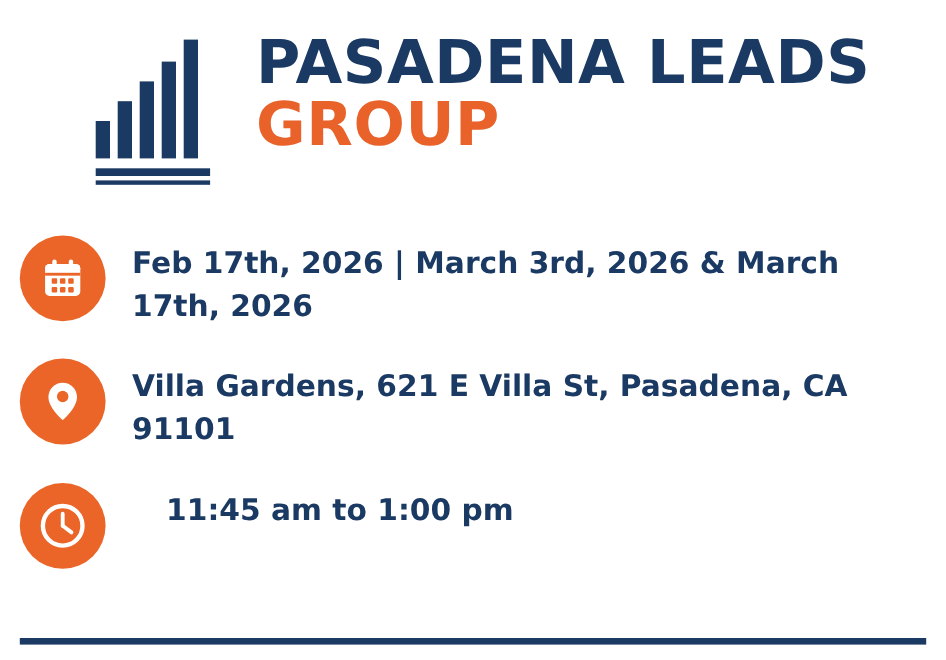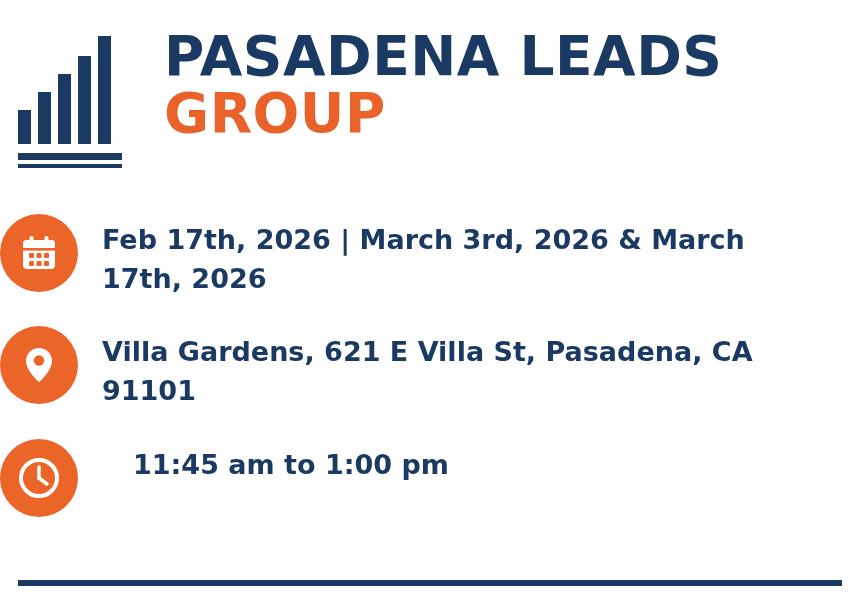--- a/index.html
+++ b/index.html
@@ -18,20 +18,21 @@
     width: 860px;
     height: 600px;
     box-sizing: border-box;
   }
 
   
   .header {
     display: flex;
     align-items: flex-start;
     padding: 26px 0 0 18px;
+    justify-content: center;
   }
   .logo-mark {
     width: 112px;
     flex: 0 0 112px;
     padding-top: 6px;
   }
   .bars {
     display: flex;
     align-items: flex-end;
     gap: 7px;
@@ -71,20 +72,21 @@
     line-height: 1.08;
     font-weight: bold;
     letter-spacing: 0.5px;
     color: #e8622a;
     font-family: "DejaVu Sans", sans-serif;
   }
 
   
   .info-list {
     margin-top: 46px;
+    padding-left: 18px;
   }
   .info-row {
     display: flex;
     align-items: flex-start;
     margin-bottom: 28px;
   }
   .info-row.clock-row {
     margin-top: 20px;
     gap: 31px;
   }

